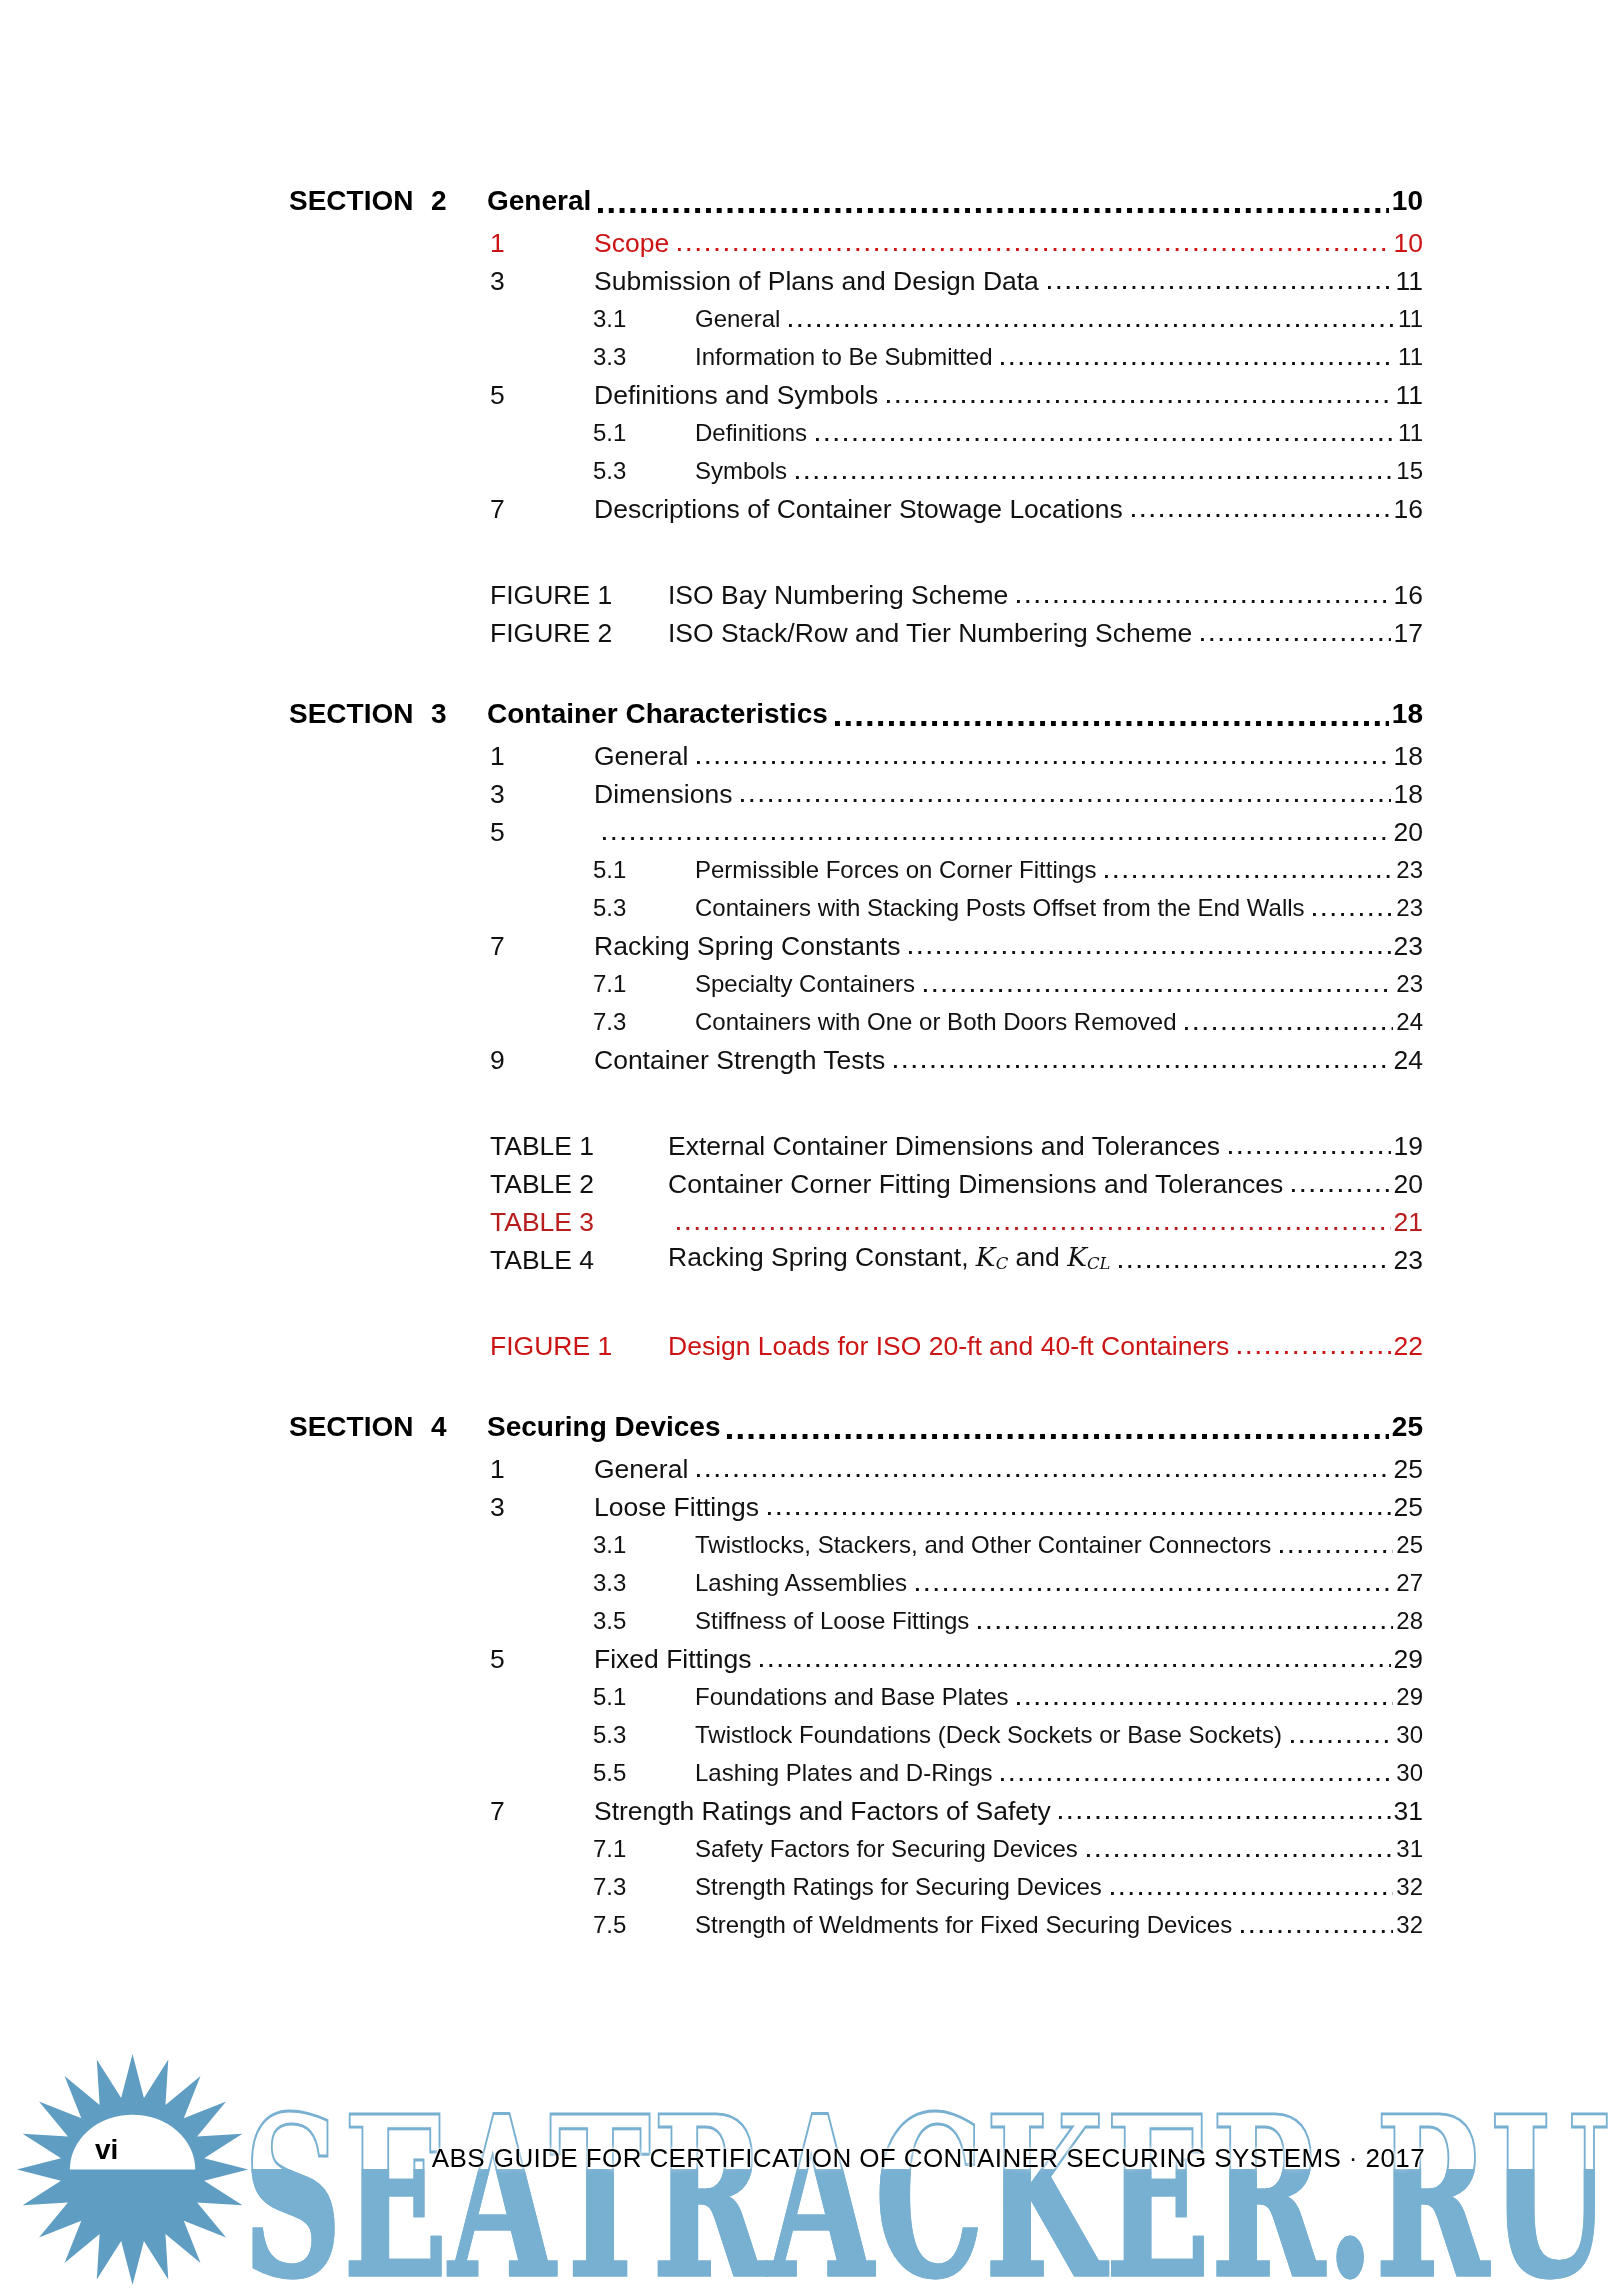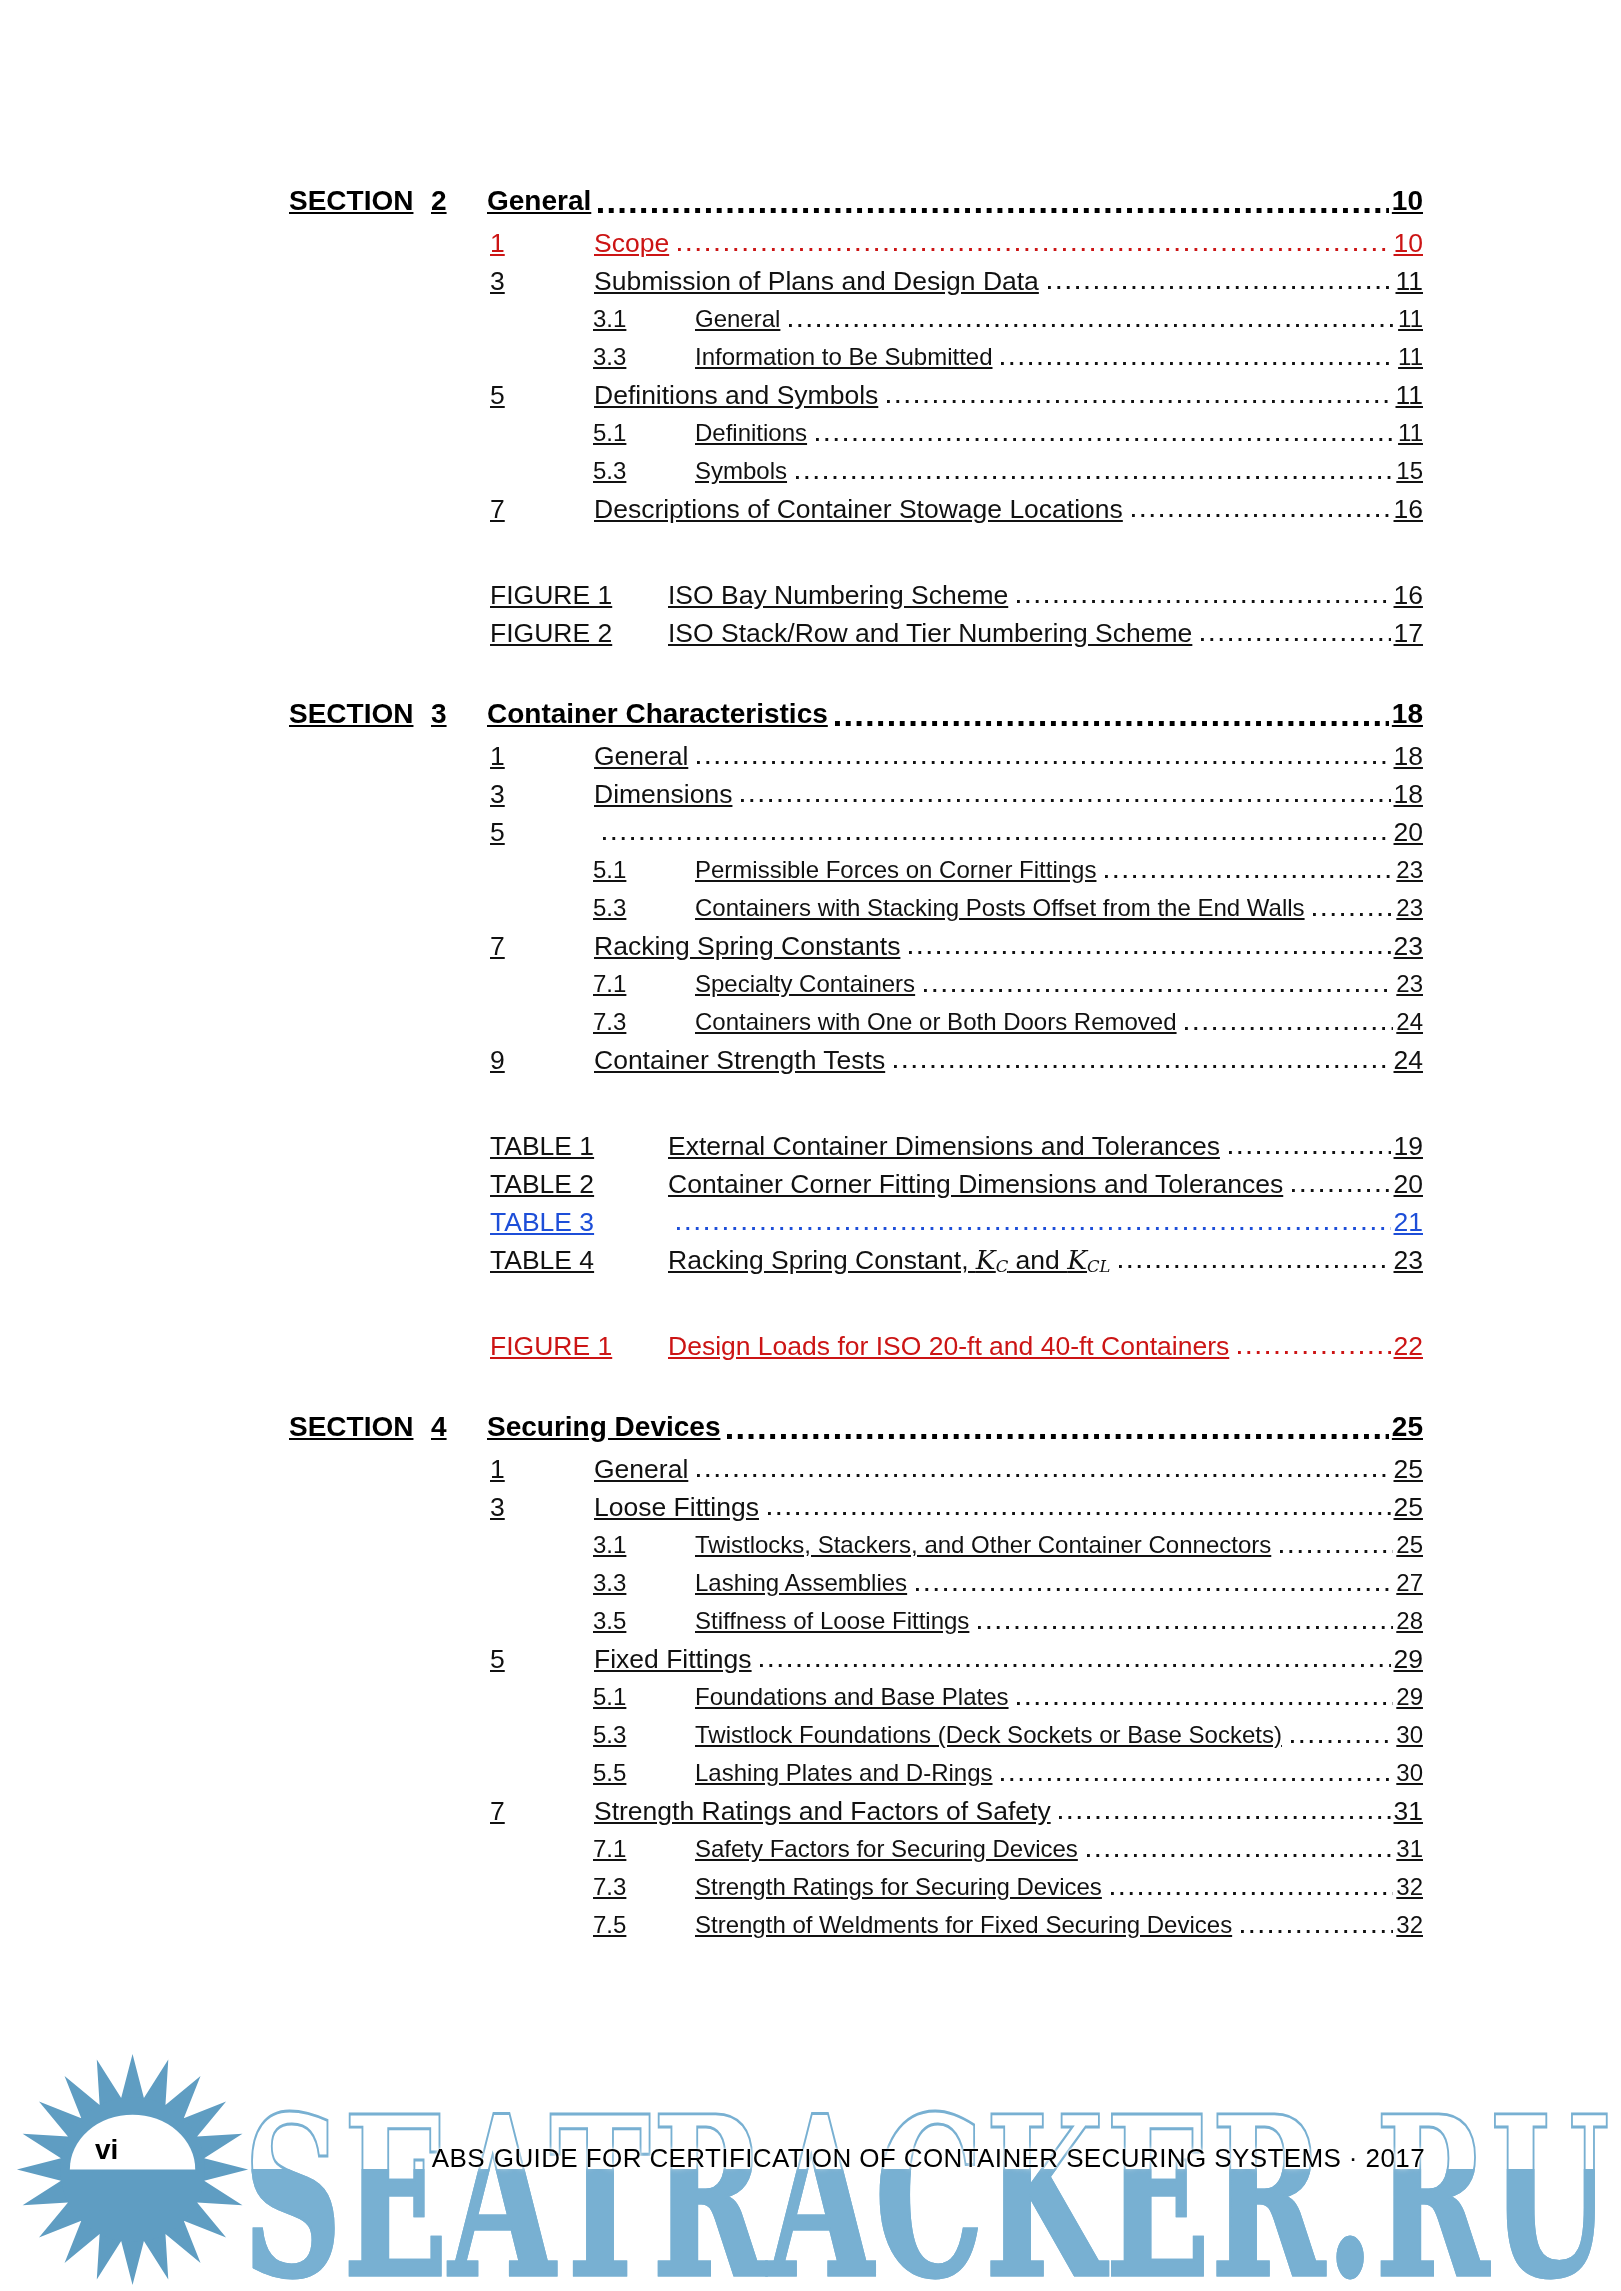--- a/index.html
+++ b/index.html
@@ -3,21 +3,21 @@
 <meta charset="utf-8">
 <style>
   :root{ --wm:#78b0d2; --red:#cc1414; }
   html,body{margin:0;padding:0;background:#ffffff;}
   .page{
     position:relative; width:1621px; height:2292px; background:#ffffff;
     font-family:"Liberation Sans", sans-serif; color:#111; overflow:hidden;
   }
   
   .toc{position:absolute; left:289px; top:178px; width:1134px; z-index:2;}
-  .row{display:flex; align-items:flex-start; height:38px; line-height:38px; white-space:nowrap;text-decoration:underline;}
+  .row{display:flex; align-items:center; height:38px; line-height:38px; white-space:nowrap;}
   .row span{flex:0 0 auto;}
   .heading{height:46px; line-height:46px; font-weight:bold; font-size:28px; color:#000;}
   .heading .sec-label{width:142px;}
   .heading .sec-num{width:56px;}
   .l1{font-size:26.5px; padding-left:201px;}
   .l1 .num{width:104px;}
   .l2{font-size:24px; padding-left:304px;}
   .l2 .num{width:102px;}
   .exhibit{font-size:26.5px; padding-left:201px;}
   .exhibit .exh-label{width:178px;}
@@ -202,21 +202,21 @@
             <span class="ttl">External Container Dimensions and Tolerances</span>
             <div class="leader"></div>
             <span class="pagenum">19</span>
           </div>
           <div class="row exhibit">
             <span class="exh-label">TABLE 2</span>
             <span class="ttl">Container Corner Fitting Dimensions and Tolerances</span>
             <div class="leader"></div>
             <span class="pagenum">20</span>
           </div>
-          <div class="row exhibit red" style="color: #1d4ed8;">
+          <div class="row exhibit red" style="color: #b91c1c;">
             <span class="exh-label">TABLE 3</span>
             <div class="leader"></div>
             <span class="pagenum">21</span>
           </div>
           <div class="row exhibit">
             <span class="exh-label">TABLE 4</span>
             <span class="ttl"><span>Racking Spring Constant, </span><span class="var">K</span><span class="varsub">C</span><span> and </span><span class="var">K</span><span class="varsub">CL</span></span>
             <div class="leader"></div>
             <span class="pagenum">23</span>
           </div>

